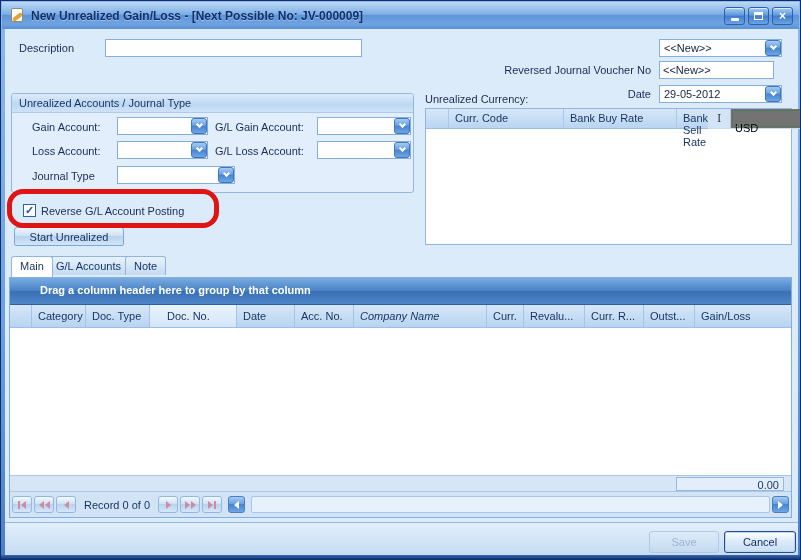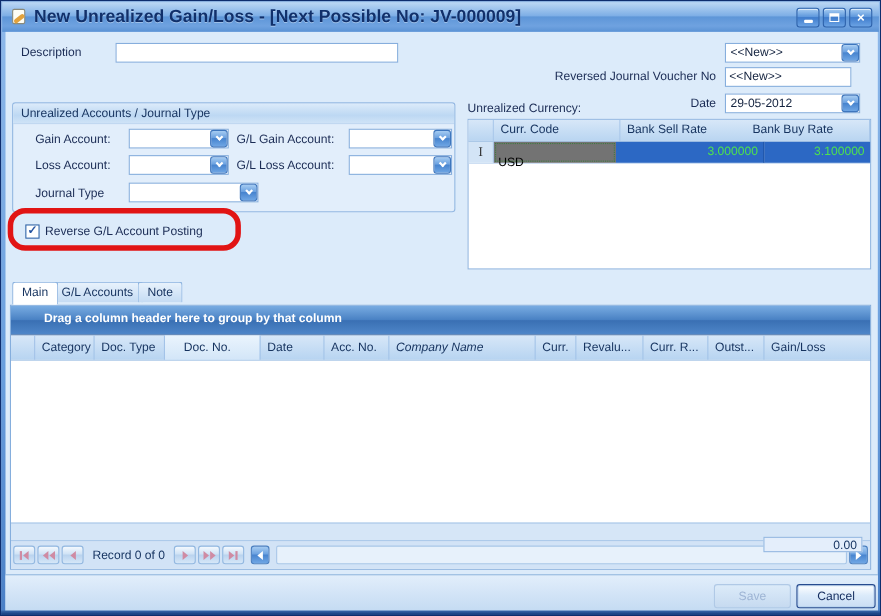--- a/index.html
+++ b/index.html
@@ -17,21 +17,21 @@
 
   
   .titlebar { position:absolute; left:1px; top:1px; width:797px; height:27px;
     background:linear-gradient(180deg,#bcd8f4 0%,#7fafe6 45%,#5e96d8 50%,#6fa2e0 80%,#5a92d4 100%);
     display:flex; align-items:center; padding:0 6px; }
   .title-icon { position:relative; width:15px; height:15px; margin:0 6px 0 2px; }
   .title-icon .sheet { position:absolute; left:1px; top:0; width:12px; height:14px;
     background:#fdfdf5; border:1px solid #8a8a7a; border-radius:2px; }
   .title-icon .mark { position:absolute; left:2px; top:7px; width:11px; height:4px;
     background:#e2a23c; transform:rotate(-38deg); border-radius:2px; }
-  .title-text { flex:1; font-size:16px; font-weight:bold; color:#11306b;
+  .title-text { flex:1; font-size:12px; font-weight:bold; color:#11306b;
     text-shadow:0 1px 0 rgba(255,255,255,0.35); white-space:nowrap; overflow:hidden; }
   .win-btns { display:flex; gap:3px; }
   .win-btn { width:21px; height:18px; border-radius:3px; border:1px solid #2d62ab;
     background:linear-gradient(180deg,#a8cdf2 0%,#5e98dd 45%,#3f7ccc 50%,#6ba3e4 100%);
     display:flex; align-items:center; justify-content:center; cursor:default;
     box-shadow:inset 0 1px 0 rgba(255,255,255,0.6); }
   .glyph-min { width:8px; height:3px; background:#fff; margin-top:7px; border-radius:1px; }
   .glyph-max { width:9px; height:8px; border:1px solid #fff; border-top:3px solid #fff; }
   .glyph-close { color:#fff; font-weight:bold; font-size:12px; line-height:1; }
 
@@ -69,21 +69,21 @@
   .red-annotation { position:absolute; left:6px; top:188px; width:212px; height:39px;
     border:5px solid #e11414; border-radius:16px; pointer-events:none; z-index:6; }
 
   .push-btn { position:absolute; left:13px; top:226px; width:110px; height:19px;
     border:1px solid #7da7d8; border-radius:3px 3px 2px 2px; color:#14325f;
     background:linear-gradient(180deg,#eef5fd 0%,#cfe2f5 45%,#b9d3ee 50%,#d3e5f7 100%);
     font-family:"Liberation Sans",sans-serif; font-size:11px; }
 
   
   .cur-grid { position:absolute; left:424px; top:107px; width:367px; height:137px;
-    border:1px solid #8fb5e0; background:#fff; display:flex; flex-direction:column; }
+    border:1px solid #8fb5e0; background:#fff; display:flex; flex-direction:row; }
   .cur-hd { display:flex; height:20px;
     background:linear-gradient(180deg,#d7e7f8,#b9d5f1); border-bottom:1px solid #9dbfe4; }
   .cur-hd .cell { padding:3px 0 0 6px; border-right:1px solid #aac8ea; color:#16335f; }
   .cur-row { display:flex; height:20px; border-bottom:1px solid #c9dcf2; }
   .cur-ind { width:23px; background:#d3e4f6; border-right:1px solid #aac8ea;
     display:flex; align-items:center; justify-content:center;
     font-family:"DejaVu Serif",serif; font-size:11px; color:#333; }
   .cur-code { width:111px; background:#737373; padding:13px 0 0 4px; color:#000;
     outline:1px dotted #3f7a3f; outline-offset:-2px; }
   .cur-rate { background:#2c68c4; color:#4ee24e; text-align:right; padding:3px 5px 0 0;
@@ -102,21 +102,21 @@
     background:linear-gradient(180deg,#79ace2 0%,#4a82c4 48%,#3a70b4 52%,#4e86c8 100%);
     border-bottom:1px solid #2f5f9e; }
   .col-hd { display:flex; height:23px;
     background:linear-gradient(180deg,#d7e7f8,#b7d4f1); border-bottom:1px solid #9dbfe4; }
   .col-hd .cell { padding:5px 0 0 6px; border-right:1px solid #a3c3e8; color:#16335f;
     white-space:nowrap; overflow:hidden; }
   .col-hd .cell.hot { background:linear-gradient(180deg,#eaf4fd,#d3e6f8); }
   .grid-body { flex:1; background:#fff; }
   .summary-row { height:17px; background:#d6e6f7; border-top:1px solid #a9c7e8;
     border-bottom:1px solid #a9c7e8; position:relative; }
-  .summary-box { position:absolute; right:7px; top:12px; width:90px; height:14px;
+  .summary-box { position:absolute; right:7px; top:1px; width:108px; height:14px;
     background:#e4eefb; border:1px solid #96b9e2; text-align:right; padding:1px 4px 0 0;
     color:#14325f; }
   .nav-row { height:25px; background:#d2e3f6; display:flex; align-items:center; padding:0 2px; gap:2px; }
   .nav-btn { width:20px; height:17px; border:1px solid #93b8e0; border-radius:3px;
     background:linear-gradient(180deg,#f4f9fe,#cfe2f5 45%,#b9d3ee 50%,#d6e7f8);
     display:flex; align-items:center; justify-content:center; gap:1px; }
   .tri-l { width:0; height:0; border-style:solid; border-width:4px 5px 4px 0;
     border-color:transparent #cf8ba3 transparent transparent; }
   .tri-r { width:0; height:0; border-style:solid; border-width:4px 0 4px 5px;
     border-color:transparent transparent transparent #cf8ba3; }
@@ -231,28 +231,29 @@
         </span>
     </div>
   </div>
 
   <div class="red-annotation"></div>
   <div class="checkbox">
     <span>✓</span>
   </div>
   <div class="label" style="left:40px; top:204px;">Reverse G/L Account Posting</div>
 
+  <button class="push-btn">Start Unrealized</button>
 
   <div class="label" style="left:424px; top:92px;">Unrealized Currency:</div>
   <div class="cur-grid">
     <div class="cur-hd">
       <div class="cell" style="width:23px; padding-left:0;"></div>
       <div class="cell" style="width:115px;">Curr. Code</div>
+      <div class="cell" style="width:113px;">Bank Buy Rate</div>
       <div class="cell" style="flex:1; border-right:none;">Bank Sell Rate</div>
-      <div class="cell" style="width:113px;">Bank Buy Rate</div>
     </div>
     <div class="cur-row">
       <div class="cur-ind">I</div>
       <div class="cur-code">USD</div>
       <div class="cur-rate" style="width:135px;">3.000000</div>
       <div class="cur-rate" style="flex:1; border-right:none;">3.100000</div>
     </div>
   </div>
 
   <div class="tab active" style="left:10px;">Main</div>

